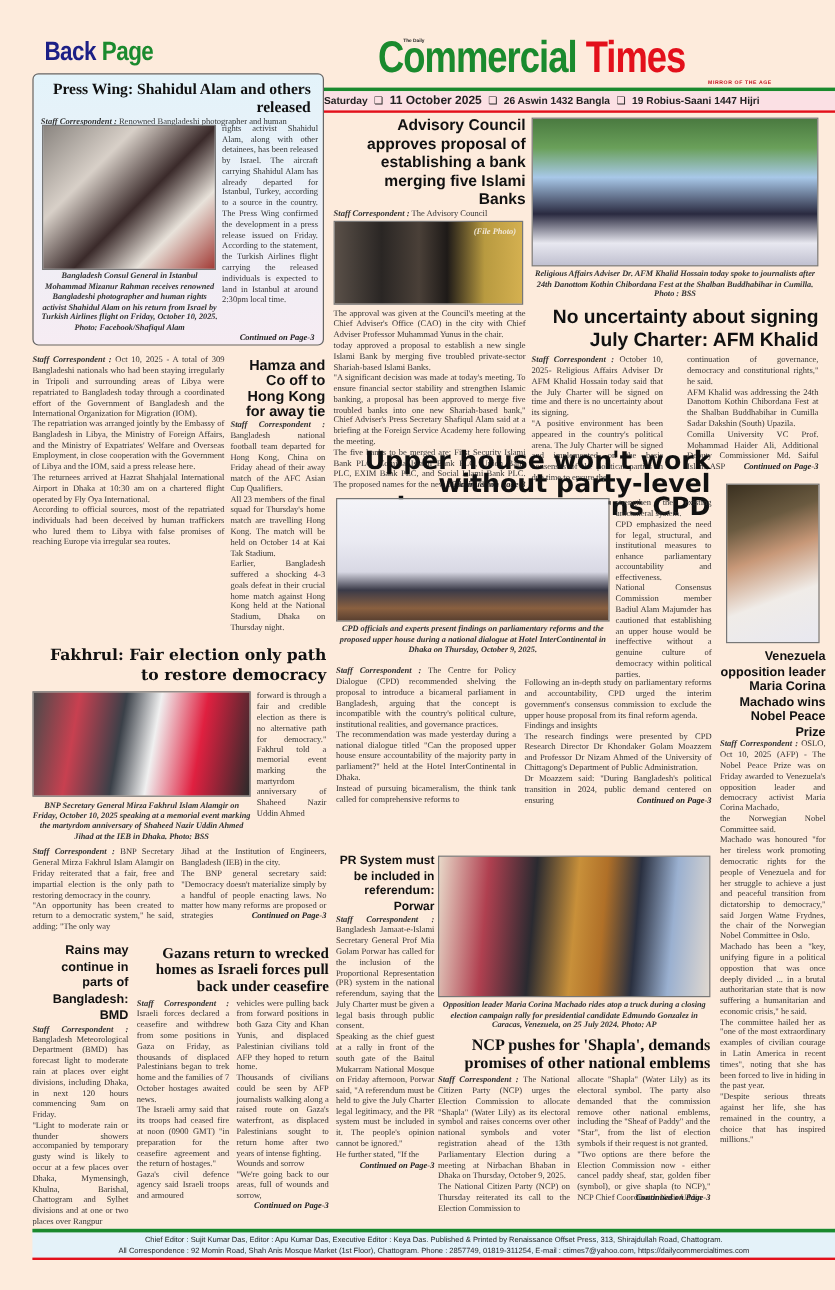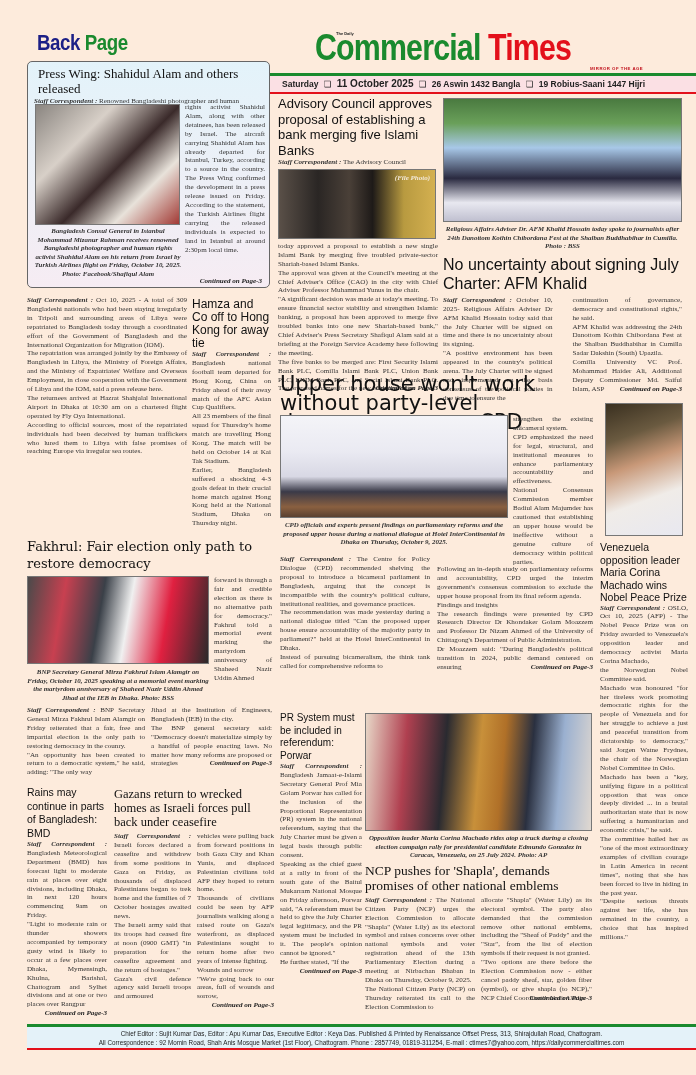--- a/index.html
+++ b/index.html
@@ -4,31 +4,31 @@
 <style>
 *{box-sizing:border-box;margin:0;padding:0}
 html,body{width:696px;height:1075px;background:#fdebdc;overflow:hidden}
 body{position:relative;font-family:"Liberation Serif","DejaVu Serif",serif;color:#222}
 .abs{position:absolute}
 .p{font-size:7.1px;line-height:8.9px;text-align:justify;color:#333}
 .p .by{font-style:italic;font-weight:bold}
 .cont{font-style:italic;font-weight:bold;text-align:right;font-size:7.1px;display:block}
 .cap{font-style:italic;font-weight:bold;font-size:6.9px;line-height:8.6px;text-align:center;color:#333}
 .photo{border:1px solid #777;overflow:hidden;position:absolute}
-.hl{font-weight:normal;text-align:left;color:#111}
+.hl{font-weight:bold;text-align:right;color:#111}
 .cond{font-family:"Liberation Sans Narrow","Liberation Sans",sans-serif;}
 </style>
 </head>
 <body>
 
 <style>
 .mh-back{left:37px;top:30px;font-family:"Liberation Sans",sans-serif;font-weight:bold;font-size:22px;letter-spacing:-0.5px;transform:scaleX(0.85);transform-origin:left}
 .mh-title{left:315px;top:28px;font-family:"Liberation Sans",sans-serif;font-weight:bold;font-size:37px;letter-spacing:-1px;transform:scaleX(0.82);transform-origin:left;white-space:nowrap;line-height:40px}
 .rule-g{left:270px;right:0;height:3px;background:#1a8a2e}
-.dateline{left:270px;width:426px;top:76px;height:16px;background:#fbe0e4;font-family:"Liberation Sans",sans-serif;font-weight:bold;font-size:8.5px;line-height:16px;padding-left:12px;color:#222;white-space:nowrap}
+.dateline{left:270px;width:426px;top:76px;height:16px;background:#fbe0e4;font-family:"Liberation Sans",sans-serif;font-weight:bold;font-size:8.5px;line-height:16px;padding-left:0;color:#222;white-space:nowrap}
 .rule-r{left:270px;right:0;top:92px;height:2px;background:#e3101b}
 .box{left:27px;top:61px;width:243px;height:227px;border:1px solid #666;border-radius:5px;background:linear-gradient(#e3f3fa,#f6ecf3)}
 .pre{white-space:pre-line}
 .footbox{left:27px;width:669px;top:1024px;height:26px;background:#e4f2f9;border-top:3px solid #1a8a2e;border-bottom:2px solid #e3101b;font-family:"Liberation Sans",sans-serif;font-size:6.3px;line-height:9px;text-align:center;color:#222;padding-top:2px}
 </style>
 
 <div class="abs mh-back">
   <span style="color:#1c1f86">Back</span>
   <span style="color:#1a8a2e">Page</span>
 </div>
@@ -72,22 +72,22 @@
   <div class="p">All 23 members of the final squad for Thursday's home match are travelling Hong Kong. The match will be held on October 14 at Kai Tak Stadium.</div>
   <div class="p">Earlier, Bangladesh suffered a shocking 4-3 goals defeat in their crucial home match against Hong Kong held at the National Stadium, Dhaka on Thursday night.</div>
 </div>
 
 <div class="abs" style="left:278px;top:96px;width:160px">
   <div class="hl cond" style="font-size:13px;line-height:15.5px">Advisory Council approves proposal of establishing a bank merging five Islami Banks</div>
   <div class="p" style="white-space:nowrap"><span class="by">Staff Correspondent :</span> <span>The Advisory Council</span></div>
   <div class="photo" style="position:relative;width:158px;height:70px;margin:2px 0 3px 0;background:linear-gradient(90deg,#5a5048 0%,#2a2624 25%,#4a4038 45%,#1e1a18 60%,#b89a40 80%,#d4b050 100%)">
     <span class="abs" style="right:5px;top:4px;font-style:italic;font-weight:bold;font-size:7px;color:#f2e8d8">(File Photo)</span>
   </div>
+  <div class="p">The approval was given at the Council's meeting at the Chief Adviser's Office (CAO) in the city with Chief Adviser Professor Muhammad Yunus in the chair.</div>
   <div class="p">today approved a proposal to establish a new single Islami Bank by merging five troubled private-sector Shariah-based Islami Banks.</div>
-  <div class="p">The approval was given at the Council's meeting at the Chief Adviser's Office (CAO) in the city with Chief Adviser Professor Muhammad Yunus in the chair.</div>
   <div class="p">"A significant decision was made at today's meeting. To ensure financial sector stability and strengthen Islamic banking, a proposal has been approved to merge five troubled banks into one new Shariah-based bank," Chief Adviser's Press Secretary Shafiqul Alam said at a briefing at the Foreign Service Academy here following the meeting.</div>
   <div class="p">The five banks to be merged are: First Security Islami Bank PLC, Comilla Islami Bank PLC, Union Bank PLC, EXIM Bank PLC, and Social Islami Bank PLC. The proposed names for the new bank are "Inter</div>
   <span class="cont" style="margin-top:-9px">Continued on Page-3</span>
 </div>
 
 <div class="abs" style="left:443px;top:98px;width:239px">
   <div class="photo" style="position:relative;width:239px;height:124px;background:linear-gradient(180deg,#4a7a40 0%,#6aa05a 20%,#a8c8e8 40%,#2a2a40 65%,#e8e8f0 85%,#c0c0d0 100%)"></div>
   <div class="cap" style="margin-top:3px">Religious Affairs Adviser Dr. AFM Khalid Hossain today spoke to journalists after 24th Danottom Kothin Chibordana Fest at the Shalban Buddhabihar in Cumilla. Photo : BSS</div>
   <div class="hl" style="font-family:'Liberation Sans',sans-serif;font-size:16px;line-height:19px;margin-top:4px">No uncertainty about signing July Charter: AFM Khalid</div>
   <div style="display:flex;gap:20px;margin-top:3px">

